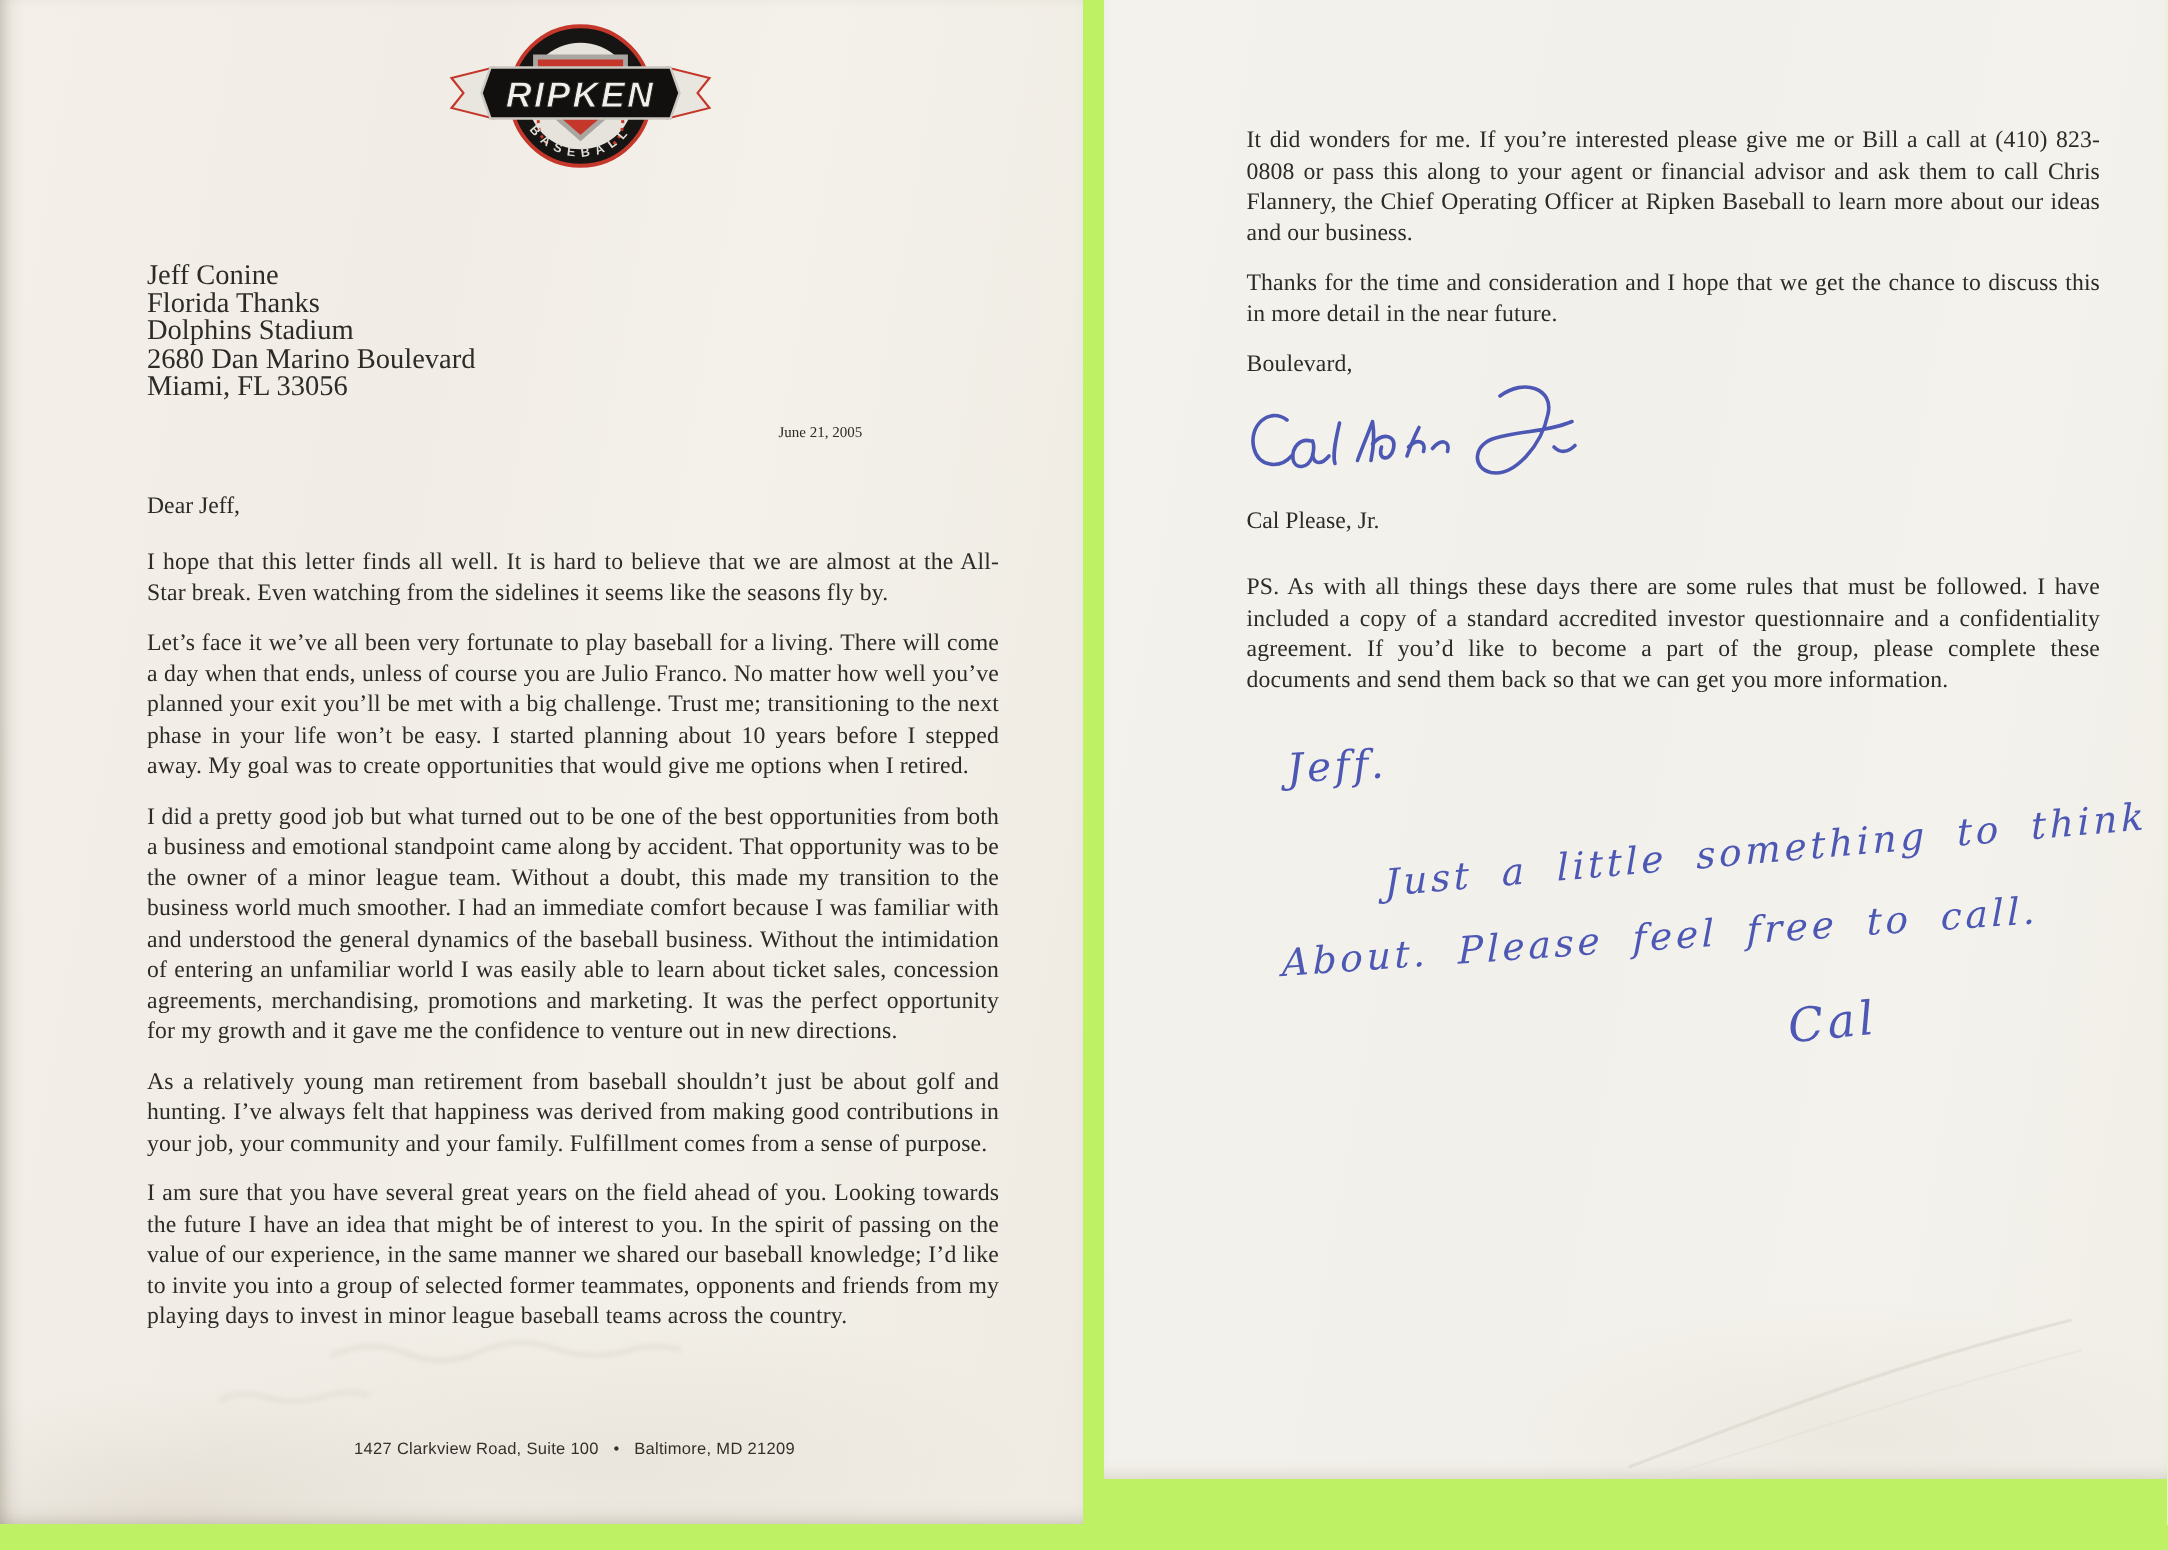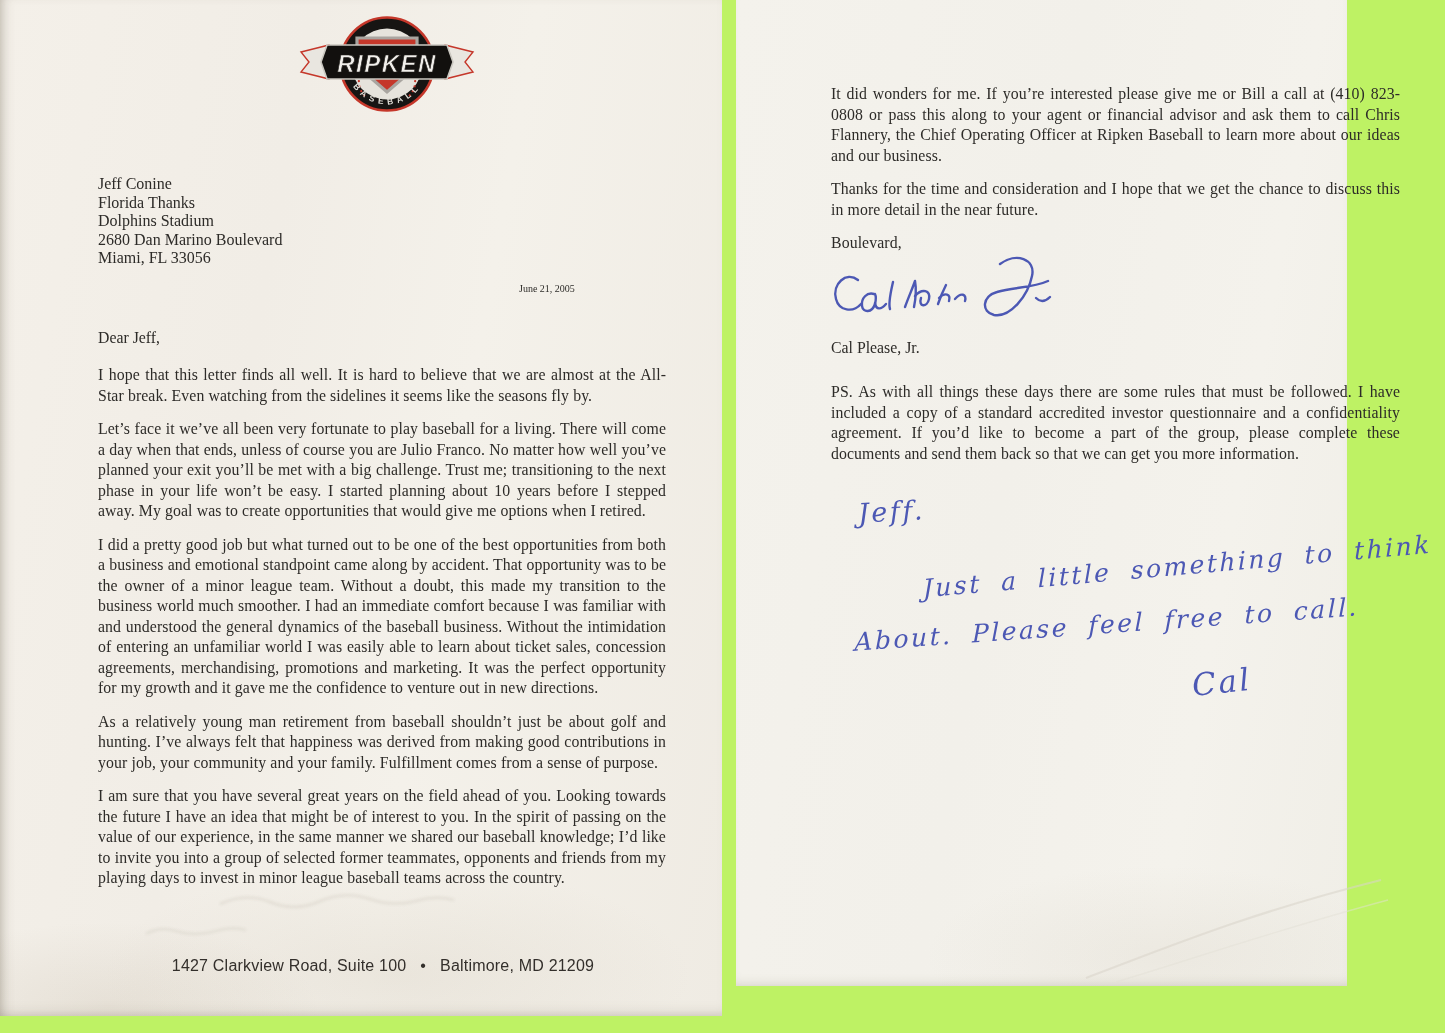--- a/index.html
+++ b/index.html
@@ -10,36 +10,36 @@
   .sheet{position:absolute;top:0;}
   .sheet-1{
     left:0;width:722px;height:1016px;
     background:
       radial-gradient(ellipse 420px 160px at 55% 96%, rgba(190,178,158,.18), transparent 70%),
       radial-gradient(ellipse 300px 120px at 15% 99%, rgba(190,178,158,.22), transparent 70%),
       linear-gradient(100deg,#f4f0e9 0%,#f1ede6 35%,#f4f1ea 60%,#efebe3 100%);
     box-shadow:inset 10px 0 14px -10px rgba(90,80,65,.45), inset 0 -10px 14px -10px rgba(120,108,90,.35);
   }
   .sheet-2{
-    left:736px;width:611px;height:986px;
+    left:736px;width:709px;height:986px;
     background:
       radial-gradient(ellipse 340px 130px at 70% 97%, rgba(190,180,160,.15), transparent 70%),
       linear-gradient(100deg,#f4f2ec 0%,#f2f0ea 45%,#f4f2ec 75%,#f0eee7 100%);
     box-shadow:inset 0 -8px 12px -8px rgba(120,108,90,.3);
   }
   .abs{position:absolute;}
-  .serif-block{font-size:16px;line-height:18.6px;}
+  .serif-block{font-size:19px;line-height:18.6px;}
   .body-col p{
     margin:0 0 13px 0;font-size:15.8px;line-height:20.5px;
     text-align:justify;letter-spacing:.1px;
   }
   .body-col p:last-child{margin-bottom:0;}
   .footer{
     text-align:center;font-family:"Liberation Sans", sans-serif;
-    font-size:16px;line-height:22px;color:#332f2b;letter-spacing:.2px;
+    font-size:11px;line-height:22px;color:#332f2b;letter-spacing:.2px;
   }
   .hand{
     font-family:"DejaVu Serif", serif;font-style:italic;color:#4c58b4;
     letter-spacing:2.5px;word-spacing:9px;white-space:nowrap;
   }
   .ghost{opacity:.8;}
   .crease{opacity:.7;}
 </style>
 </head>
 <body>

